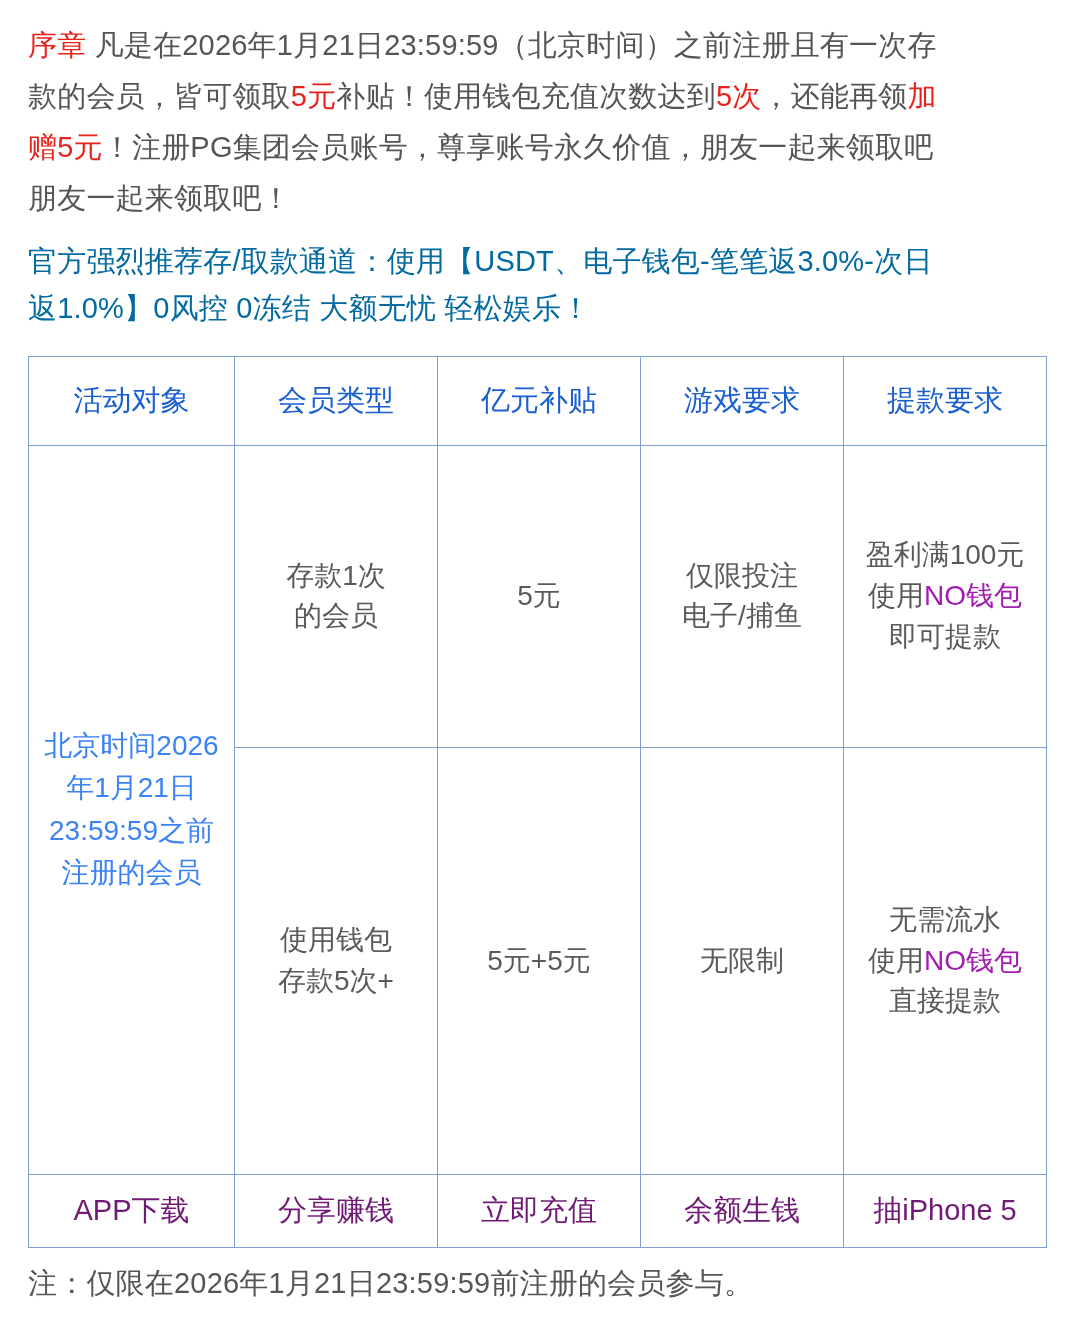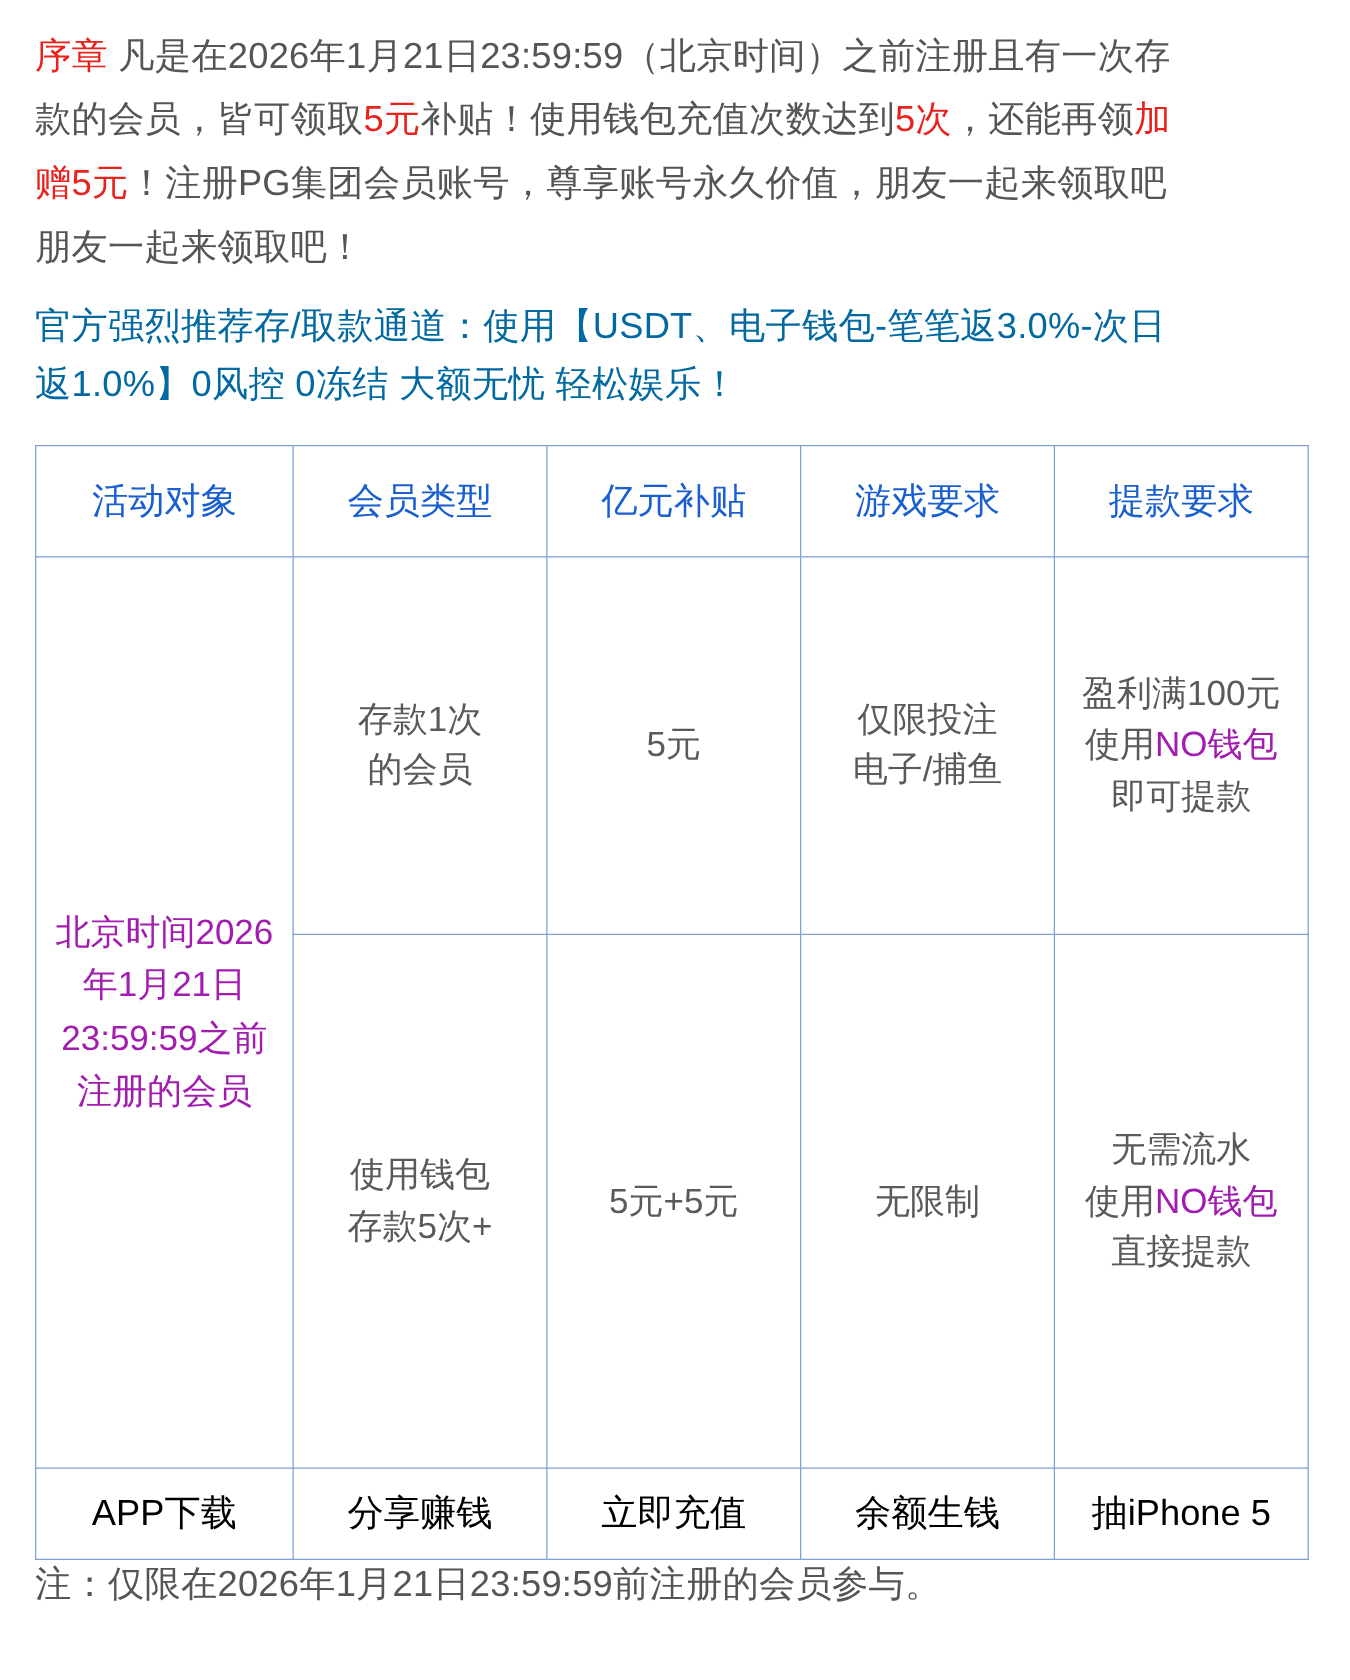--- a/index.html
+++ b/index.html
@@ -74,32 +74,32 @@
     font-size: 28px;
     line-height: 1.45;
     color: #5a5a5a;
   }
   .cell-body .red {
     color: #a21caf;
   }
   .row-obj {
     font-size: 28px;
     line-height: 1.52;
-    color: #a21caf;
+    color: #3b82f6;
   }
   tr.r1 td { height: 295px; }
   tr.r2 td { height: 420px; }
   tr.links td {
     height: 66px;
-    color: #000000;
+    color: #701a75;
     font-size: 29px;
   }
   
   .footnote {
-    margin-top: 0;
+    margin-top: 16px;
     font-size: 29px;
     color: #555555;
     letter-spacing: 0.2px;
   }
 </style>
 </head>
 <body>
 
 <div class="page">
 

